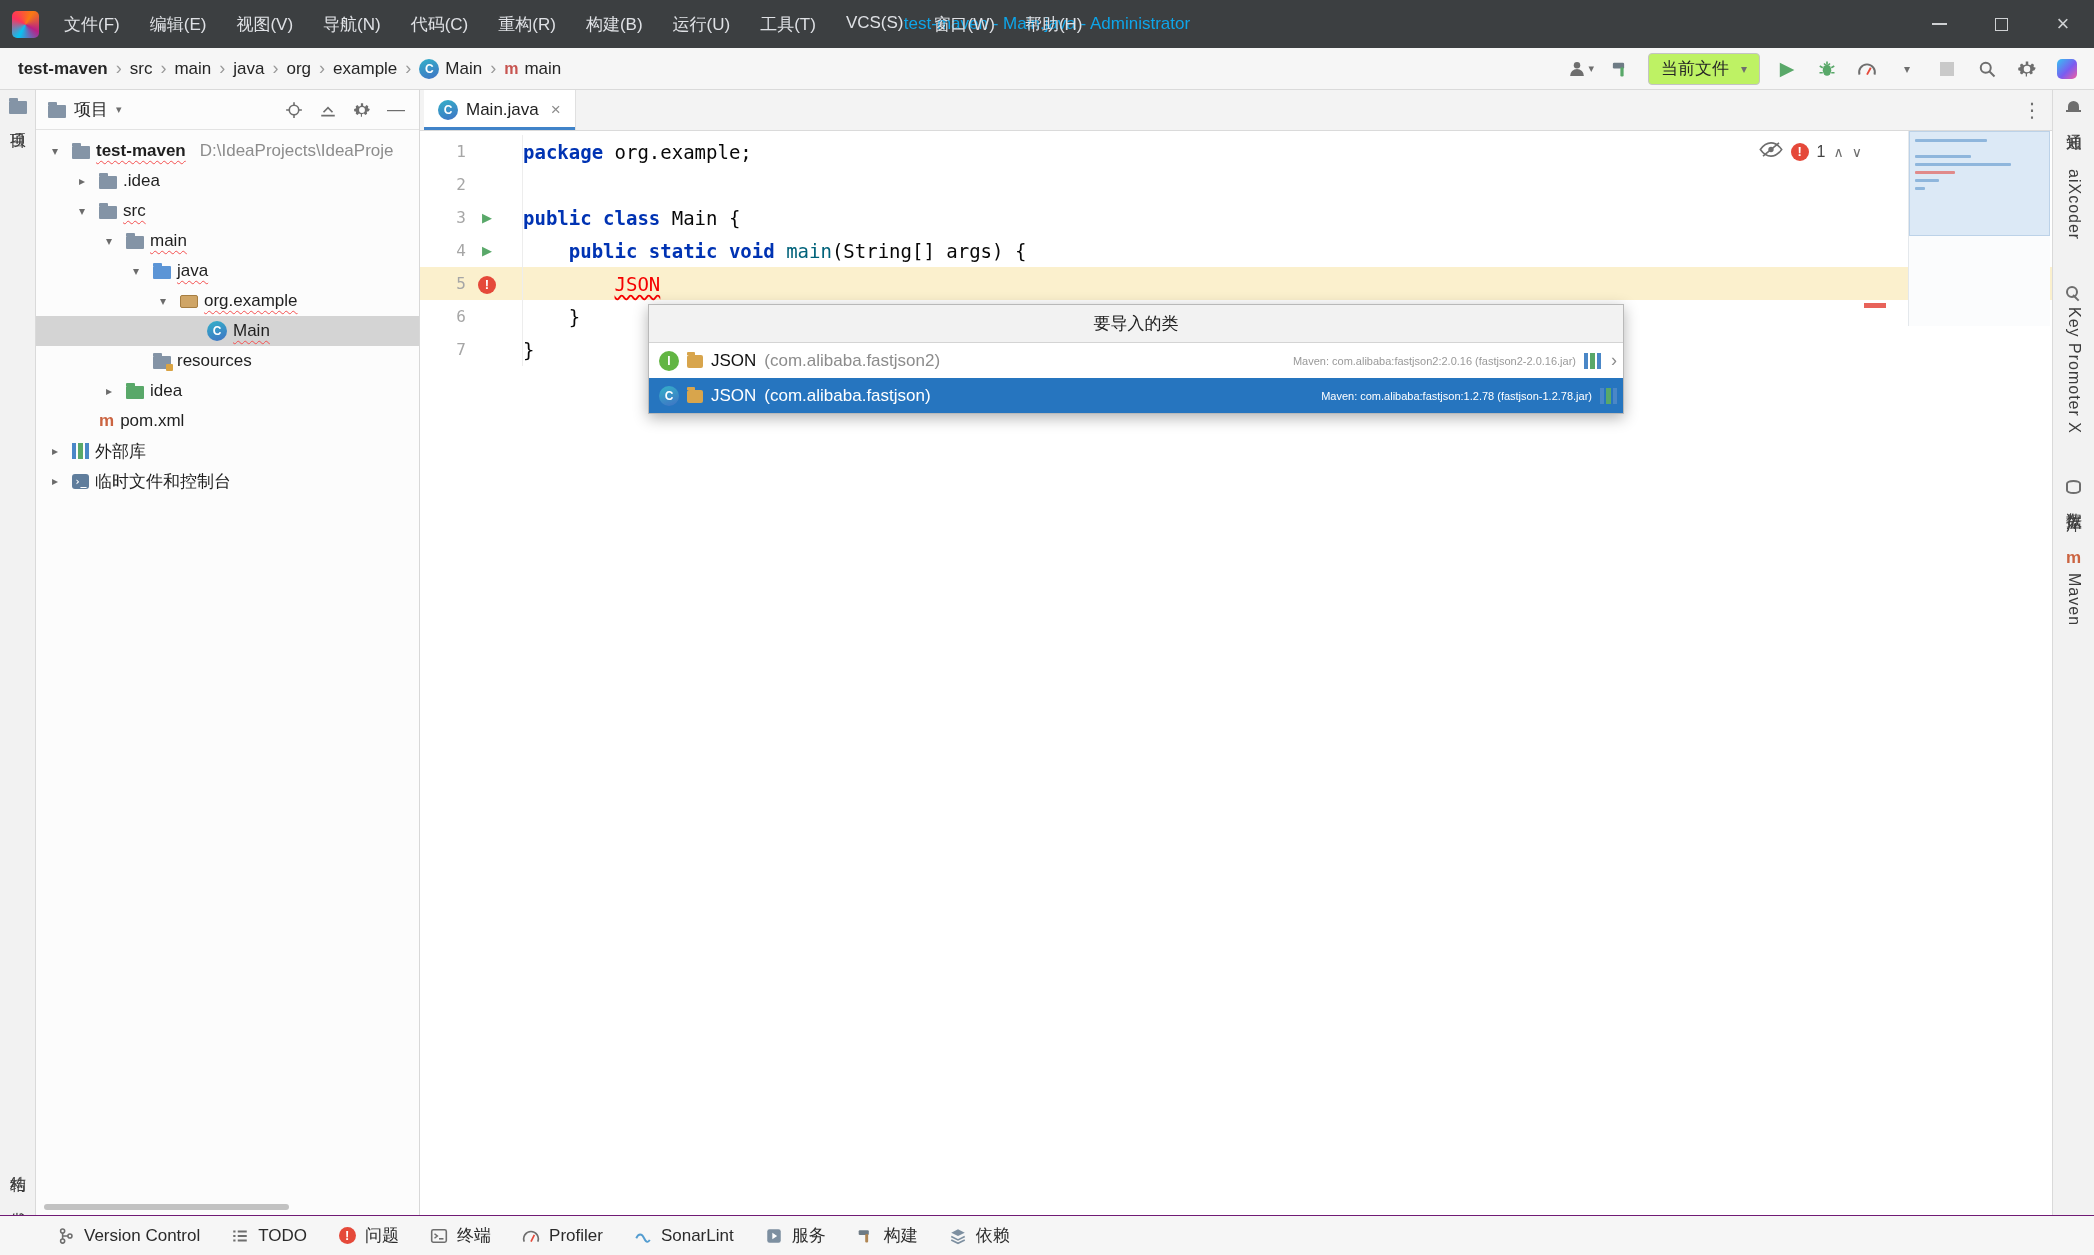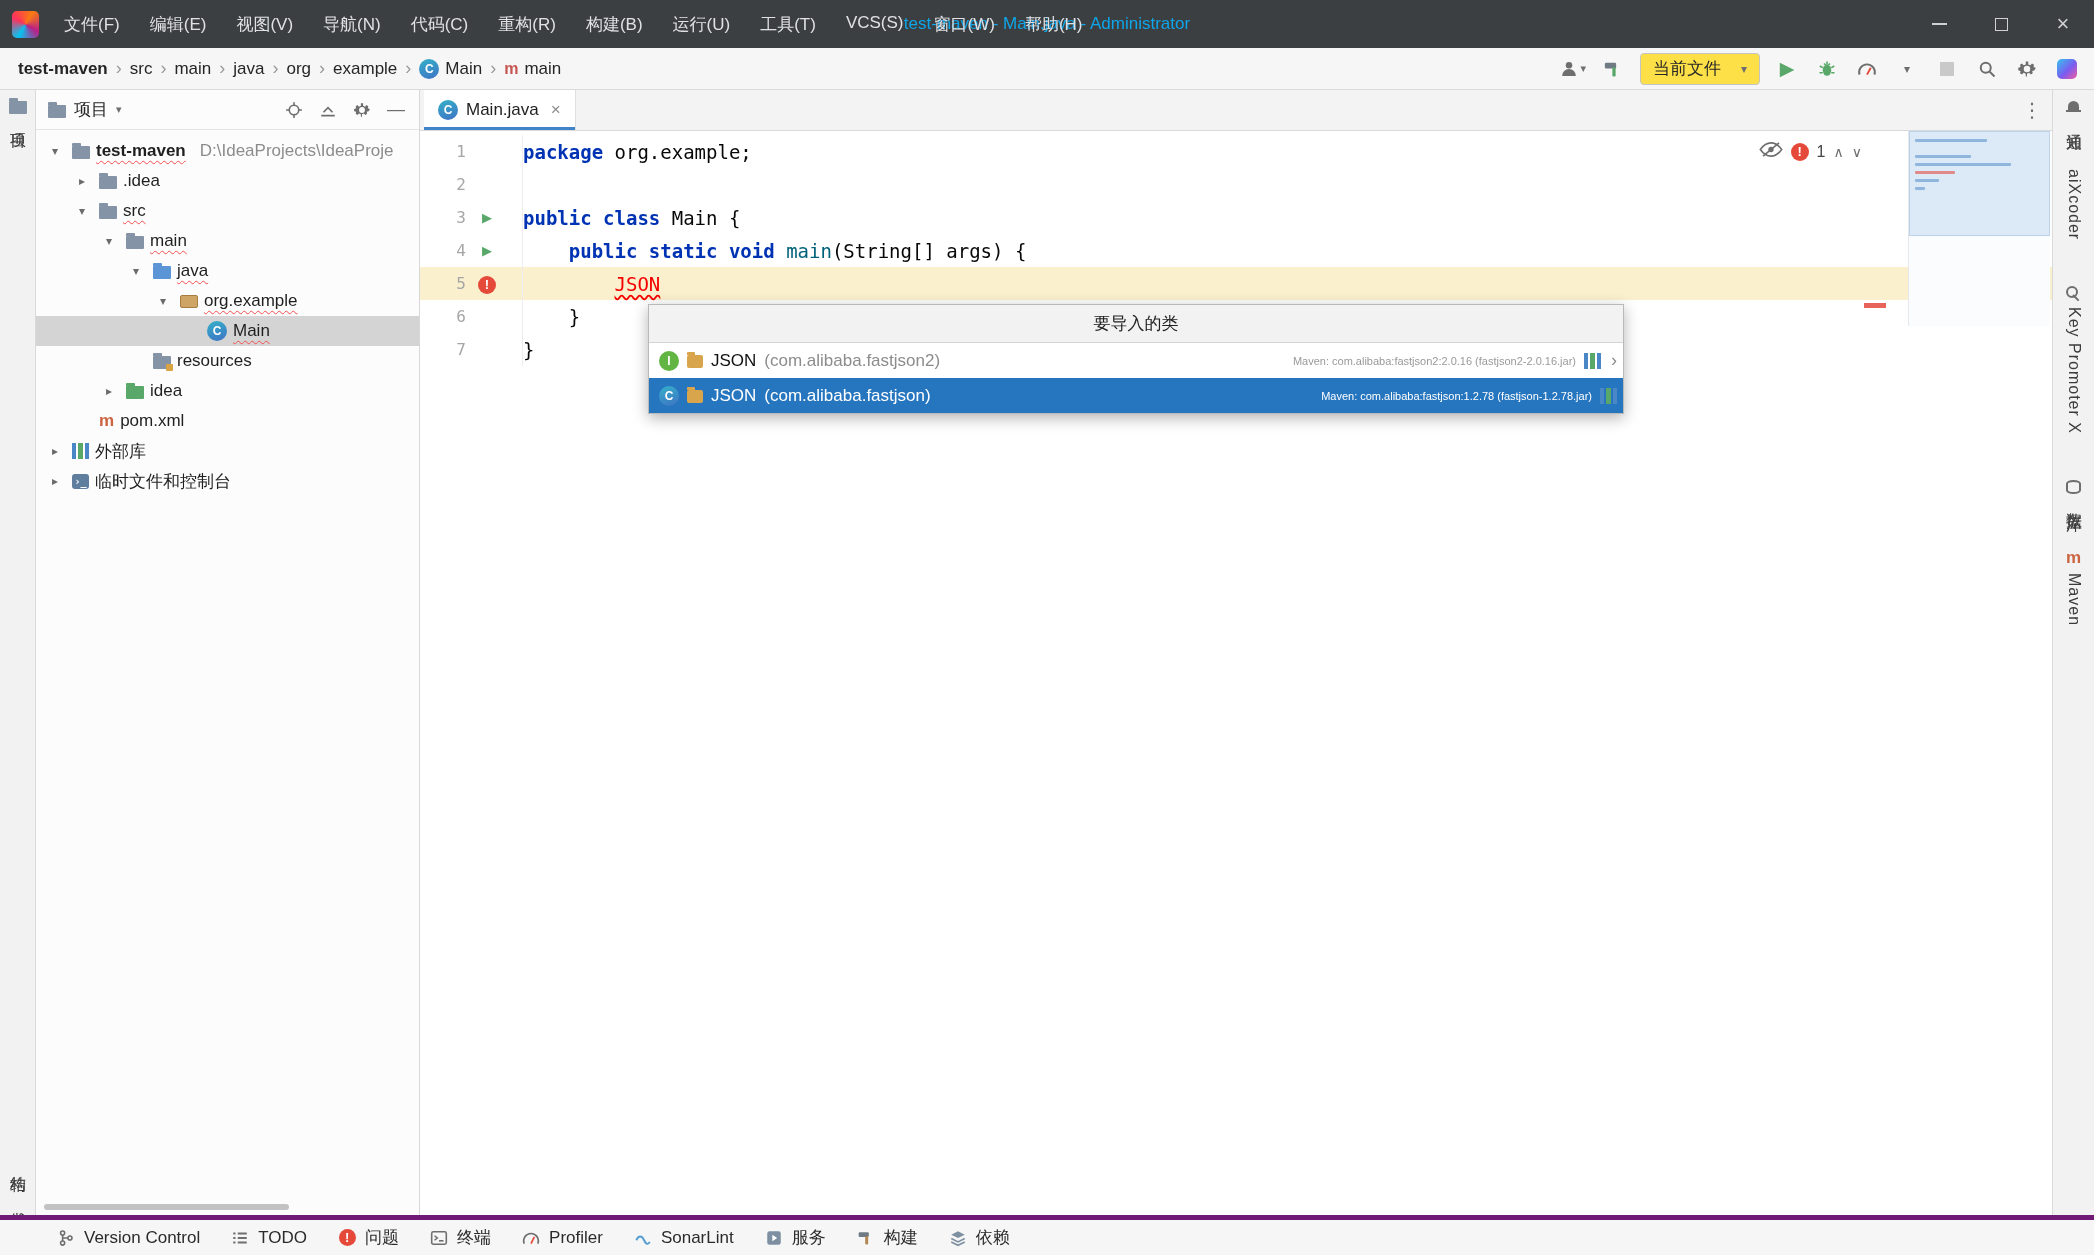--- a/index.html
+++ b/index.html
@@ -22,21 +22,21 @@
   
   .toolbar{flex:0 0 42px;background:#f6f6f6;border-bottom:1px solid #dadada;display:flex;align-items:center;padding:0 14px 0 18px}
   .breadcrumbs{display:flex;align-items:center;gap:8px;white-space:nowrap}
   .bc-item{display:inline-flex;align-items:center;gap:6px;color:#262626}
   .bc-item.bold{font-weight:700}
   .bc-sep{color:#9a9a9a;font-size:18px}
   .tb-right{margin-left:auto;display:flex;align-items:center;gap:14px}
   .tb-icon{display:inline-flex;align-items:center;justify-content:center;min-width:26px;height:30px;border-radius:4px}
   .tb-icon.run{color:#59a869;font-size:19px}
   .mini-caret{font-size:11px;color:#6e6e6e;margin-left:1px}
-  .runcombo{display:flex;align-items:center;gap:20px;background:#fde047;border:1px solid #c4c4c4;border-radius:4px;height:32px;padding:0 12px;font-size:17px;color:#262626}
+  .runcombo{display:flex;align-items:center;gap:12px;background:#bef264;border:1px solid #c4c4c4;border-radius:4px;height:32px;padding:0 12px;font-size:17px;color:#262626}
   .runcombo .caret{font-size:12px;color:#6e6e6e}
   .stop-sq{width:14px;height:14px;background:#c9c9c9}
   .ai-sq{width:20px;height:20px;border-radius:5px;background:linear-gradient(135deg,#35c3f2,#7a5cf0 55%,#f25ca2)}
 
   
   .main{flex:1;display:flex;min-height:0}
   .stripe{flex:none;background:#f2f2f2;display:flex;flex-direction:column;align-items:center}
   .stripe-left{width:36px;border-right:1px solid #dadada}
   .stripe-right{width:42px;border-left:1px solid #dadada;padding-top:10px;gap:46px}
   .stripe-top{display:flex;flex-direction:column;align-items:center;gap:8px;margin-top:8px}
@@ -127,21 +127,21 @@
   .popup-title{height:38px;background:#f2f2f2;border-bottom:1px solid #d4d4d4;display:flex;align-items:center;justify-content:center;color:#222;font-size:17px}
   .popup-row{height:35px;display:flex;align-items:center;gap:8px;padding:0 6px 0 10px;font-size:17px;background:#fff}
   .popup-name{color:#111}
   .popup-pkg{color:#8c8c8c}
   .popup-right{margin-left:auto;color:#999;font-size:11px;white-space:nowrap}
   .popup-chev{color:#8c8c8c;font-size:18px;margin-left:2px}
   .popup-row.selected{background:#2675bf}
   .popup-row.selected .popup-name,.popup-row.selected .popup-pkg,.popup-row.selected .popup-right{color:#fff}
 
   
-  .bottombar{flex:0 0 40px;background:#f6f6f6;border-top:5px solid #701a75;display:flex;align-items:center;gap:30px;padding:0 0 0 56px}
+  .bottombar{flex:0 0 40px;background:#f6f6f6;border-top:1px solid #701a75;display:flex;align-items:center;gap:30px;padding:0 0 0 56px}
   .tw-btn{display:flex;align-items:center;gap:8px;color:#2b2b2b;font-size:17px;white-space:nowrap}
   .bic{display:inline-flex;align-items:center;justify-content:center;width:20px;height:20px}
 
   
   .statusbar{flex:0 0 31px;background:#f6f6f6;border-top:1px solid #dadada;display:flex;align-items:center;padding:0 18px 0 10px;font-size:16px;color:#3c3c3c}
   .sb-ic{display:inline-flex;align-items:center;justify-content:center;width:24px;height:22px}
   .tw-sh{width:17px;height:13px;border:1.5px solid #6e6e6e;border-radius:2px;position:relative}
   .tw-sh::before{content:'';position:absolute;left:0;top:0;bottom:0;width:5px;background:#6e6e6e}
   .sb-msg{margin-left:8px;white-space:nowrap}
   .sb-right{margin-left:auto;display:flex;align-items:center;gap:28px}

